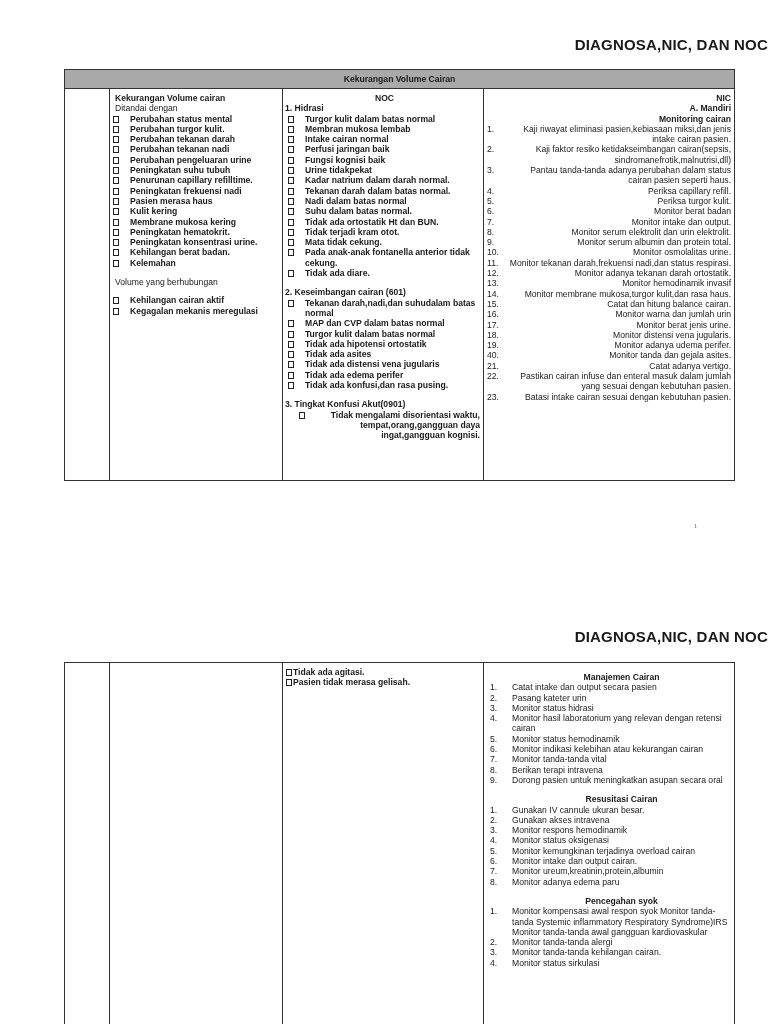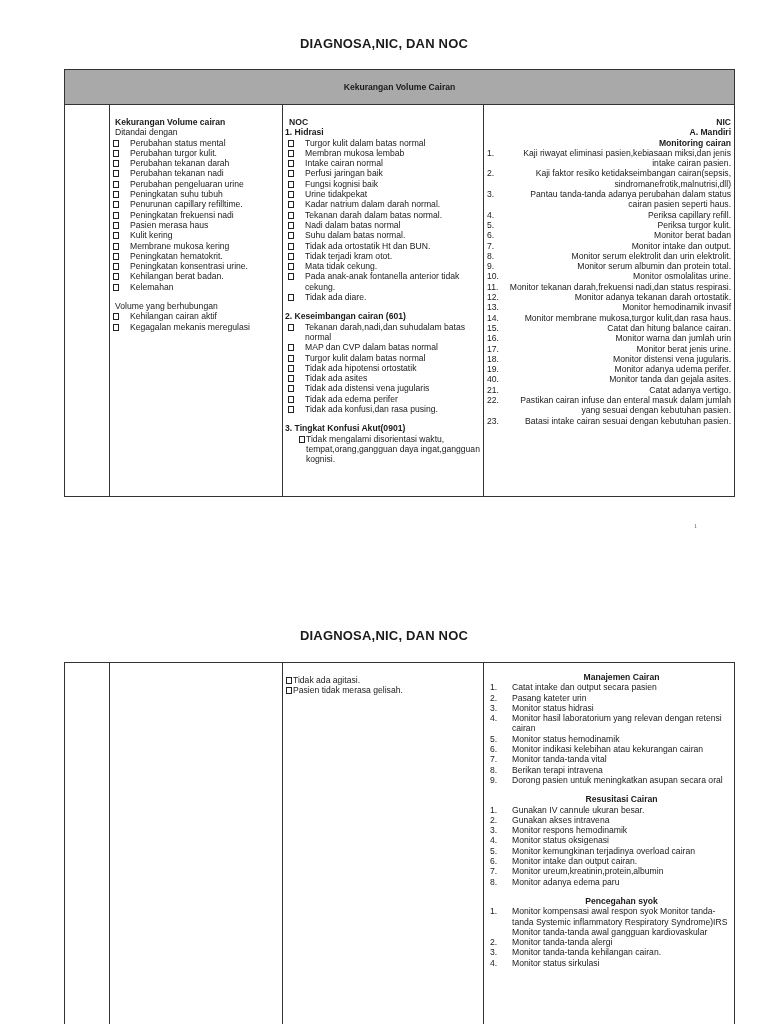--- a/index.html
+++ b/index.html
@@ -1,27 +1,27 @@
 <!DOCTYPE html>
 <html><head>
 <meta charset="utf-8">
 <style>
   html, body { margin:0; padding:0; background:#ffffff; }
   body { width:768px; height:1024px; position:relative; overflow:hidden;
          font-family:"Liberation Sans", sans-serif; color:#1a1a1a; }
-  .page-title { position:absolute; left:0; width:768px; text-align:center;
-                font-weight:bold; font-size:13px; letter-spacing:0.2px; }
+  .page-title { position:absolute; left:0; width:768px; text-align:right;
+                font-weight:bold; font-size:15px; letter-spacing:0.2px; }
   .page-num { position:absolute; font-size:6px; color:#555; font-family:"Liberation Serif", serif; }
   table.doc { position:absolute; left:64px; border-collapse:collapse; table-layout:fixed;
               font-size:8.6px; line-height:10.3px; }
-  table.doc td, table.doc th { border:1px solid #333; vertical-align:top; padding:12px 3px; }
+  table.doc td, table.doc th { border:1px solid #333; vertical-align:top; padding:4px 3px; }
   .hdr td { background:#a9a9a9; font-weight:bold; text-align:center; padding:0; line-height:10px; }
   .b { font-weight:bold; }
   ul.chk { list-style:none; margin:0; padding:0; }
-  ul.chk li { position:relative; padding-left:20px; }
+  ul.chk li { position:relative; padding-left:20px;font-weight:bold; }
   ul.chk li::before { content:""; position:absolute; left:3px; top:2px; width:4px; height:5px;
                       border:1px solid #222; }
   ul.chk.inl li { padding-left:7px; }
   ul.chk.inl li::before { left:0; }
   ol.num { list-style:none; margin:0; padding:0; }
   ol.num li { position:relative; padding-left:25px; }
   ol.num li .n { position:absolute; left:3px; }
   .gap { height:9px; }
   .sub-h { padding-left:25px; font-weight:bold;text-align:center; }
 </style>
@@ -58,27 +58,27 @@
             <li>Pasien merasa haus</li>
             <li>Kulit kering</li>
             <li>Membrane mukosa kering</li>
             <li>Peningkatan hematokrit.</li>
             <li>Peningkatan konsentrasi urine.</li>
             <li>Kehilangan berat badan.</li>
             <li>Kelemahan</li>
           </ul>
       <div class="gap"></div>
       <div>Volume yang berhubungan</div>
-      <ul class="chk" id="faktor-list" style="margin-left:-5px;">
+      <ul class="chk" id="faktor-list" style="margin-left:-5px;margin-top:8px;">
             <li>Kehilangan cairan aktif</li>
             <li>Kegagalan mekanis meregulasi</li>
           </ul>
     </td>
     <td style="padding-left:2px;">
-      <div class="b" style="padding-left:4px;">NOC</div>
+      <div class="b" style="padding-left:4px;text-align:center;">NOC</div>
       <div id="noc-sections">
             <div class="b">1.  Hidrasi</div>
             <ul class="chk">
               <li>Turgor kulit dalam batas normal</li>
               <li>Membran mukosa lembab</li>
               <li>Intake cairan normal</li>
               <li>Perfusi jaringan baik</li>
               <li>Fungsi kognisi baik</li>
               <li>Urine tidakpekat</li>
               <li>Kadar natrium dalam darah normal.</li>
@@ -98,21 +98,21 @@
               <li> MAP dan CVP dalam batas normal</li>
               <li>Turgor kulit dalam batas normal</li>
               <li>Tidak ada hipotensi ortostatik</li>
               <li>Tidak ada asites</li>
               <li>Tidak ada distensi vena jugularis</li>
               <li>Tidak ada edema perifer</li>
               <li>Tidak ada konfusi,dan rasa pusing.</li>
             </ul>
             <div class="gap"></div>
             <div class="b">3.  Tingkat Konfusi Akut(0901)</div>
-            <ul class="chk inl" style="padding-left: 14px;">
+            <ul class="chk inl" style="padding-left: 14px; text-align: right;">
               <li>Tidak mengalami disorientasi waktu, tempat,orang,gangguan daya ingat,gangguan kognisi.</li>
             </ul>
           </div>
     </td>
     <td style="padding-left:3px;text-align:right;">
       <div class="b">NIC</div>
       <div class="b">A.   Mandiri</div>
       <div class="b">Monitoring cairan</div>
       <ol class="num" id="nic-list" style="margin-left:-3px;">
             <li><span class="n">1.</span><span>Kaji riwayat eliminasi pasien,kebiasaan miksi,dan jenis intake cairan pasien.</span></li>

